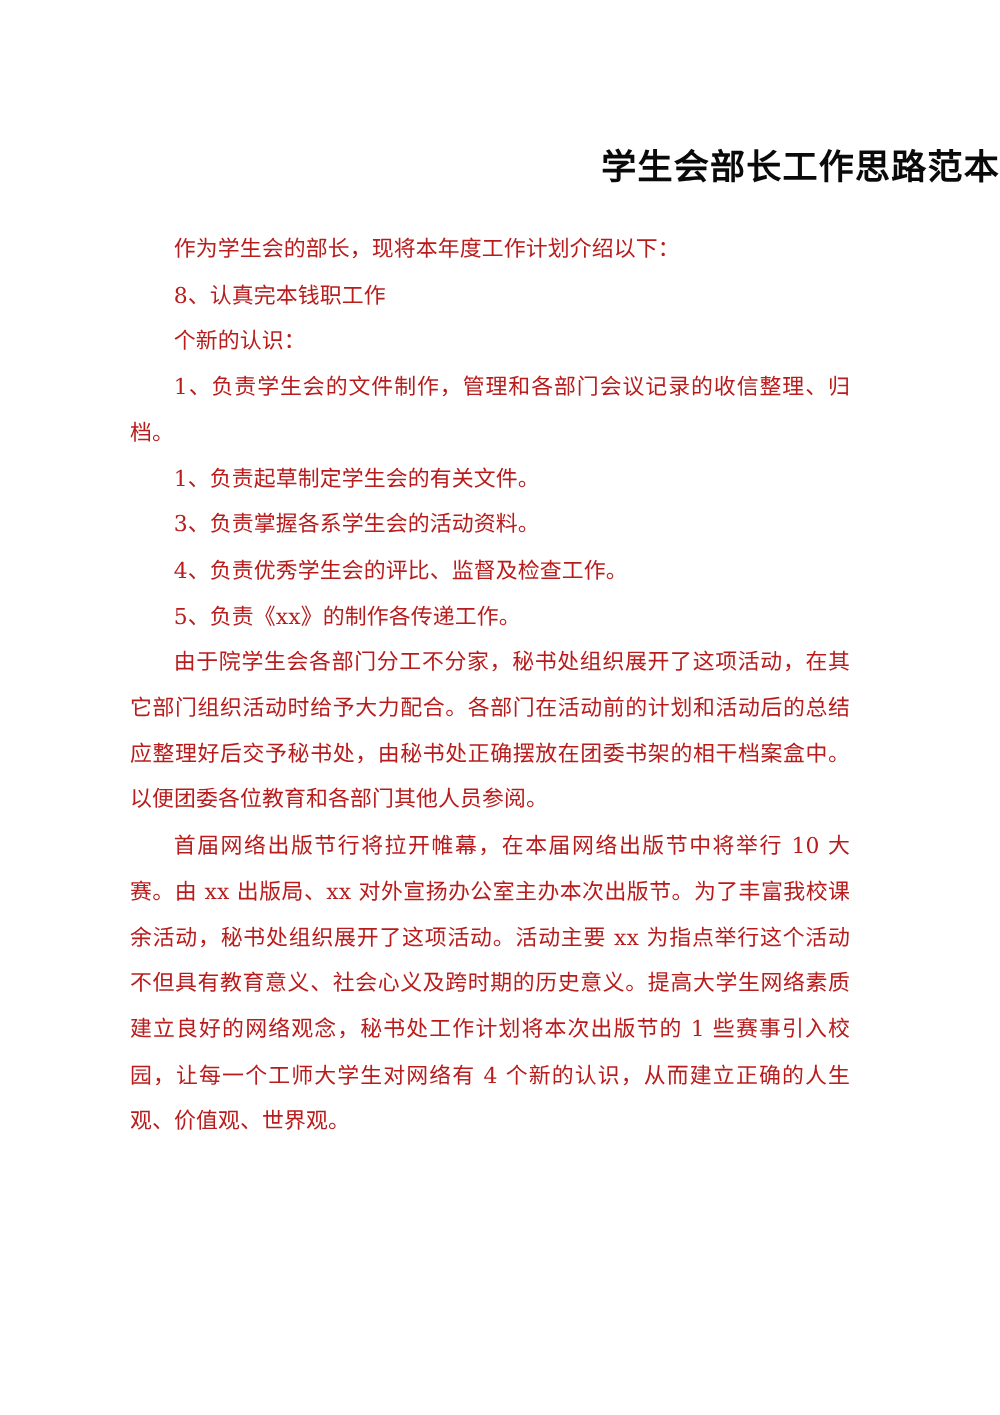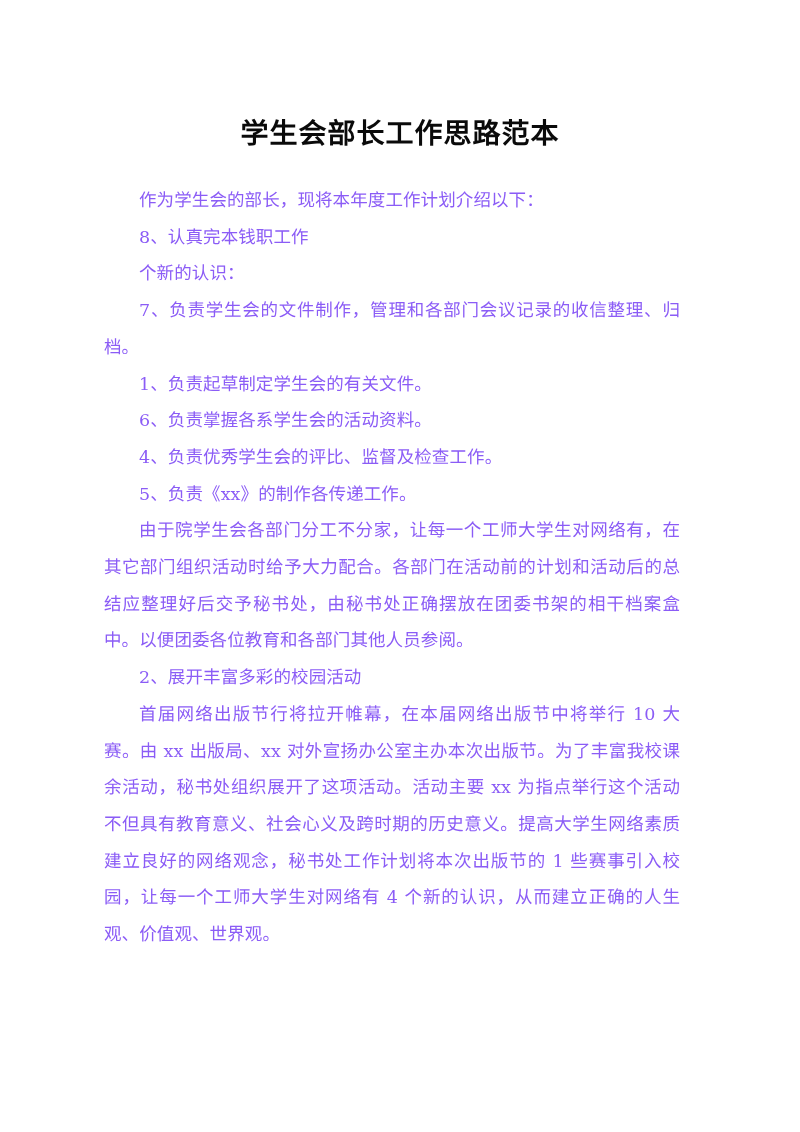--- a/index.html
+++ b/index.html
@@ -21,21 +21,21 @@
     color: #000000;
     -webkit-font-smoothing: antialiased;
   }
 
   
   .doc-title {
     position: absolute;
     left: 0;
     top: 96px;
     width: 800px;
-    text-align: center;
+    text-align: right;
     font-size: 28px;
     line-height: 38px;
     font-weight: 700;
     letter-spacing: 1px;
     color: #0a0a0a;
     white-space: nowrap;
   }
 
   
   .body-block {
@@ -45,51 +45,50 @@
     width: 576px;
   }
 
   .para {
     margin: 0;
     font-size: 17.5px;
     line-height: 36.7px;
     text-align: justify;
     text-justify: inter-character;
     letter-spacing: 0.1px;
-    color: #8b5cf6;
+    color: #b91c1c;
     text-indent: 2em;
     word-break: break-all;
   }
 </style>
 </head>
 <body>
 
 <div class="page">
 
   <h1 class="doc-title">学生会部长工作思路范本</h1>
 
   <div class="body-block">
 
     <p class="para">作为学生会的部长，现将本年度工作计划介绍以下：</p>
 
     <p class="para">8、认真完本钱职工作</p>
 
     <p class="para">个新的认识：</p>
 
-    <p class="para">7、负责学生会的文件制作，管理和各部门会议记录的收信整理、归档。</p>
+    <p class="para">1、负责学生会的文件制作，管理和各部门会议记录的收信整理、归档。</p>
 
     <p class="para">1、负责起草制定学生会的有关文件。</p>
 
-    <p class="para">6、负责掌握各系学生会的活动资料。</p>
+    <p class="para">3、负责掌握各系学生会的活动资料。</p>
 
     <p class="para">4、负责优秀学生会的评比、监督及检查工作。</p>
 
     <p class="para">5、负责《xx》的制作各传递工作。</p>
 
 
-    <p class="para">由于院学生会各部门分工不分家，让每一个工师大学生对网络有，在其它部门组织活动时给予大力配合。各部门在活动前的计划和活动后的总结应整理好后交予秘书处，由秘书处正确摆放在团委书架的相干档案盒中。以便团委各位教育和各部门其他人员参阅。</p>
+    <p class="para">由于院学生会各部门分工不分家，秘书处组织展开了这项活动，在其它部门组织活动时给予大力配合。各部门在活动前的计划和活动后的总结应整理好后交予秘书处，由秘书处正确摆放在团委书架的相干档案盒中。以便团委各位教育和各部门其他人员参阅。</p>
 
-    <p class="para">2、展开丰富多彩的校园活动</p>
 
     <p class="para">首届网络出版节行将拉开帷幕，在本届网络出版节中将举行 10 大赛。由 xx 出版局、xx 对外宣扬办公室主办本次出版节。为了丰富我校课余活动，秘书处组织展开了这项活动。活动主要 xx 为指点举行这个活动不但具有教育意义、社会心义及跨时期的历史意义。提高大学生网络素质建立良好的网络观念，秘书处工作计划将本次出版节的 1 些赛事引入校园，让每一个工师大学生对网络有 4 个新的认识，从而建立正确的人生观、价值观、世界观。</p>
 
   </div>
 </div>
 
 </body></html>

